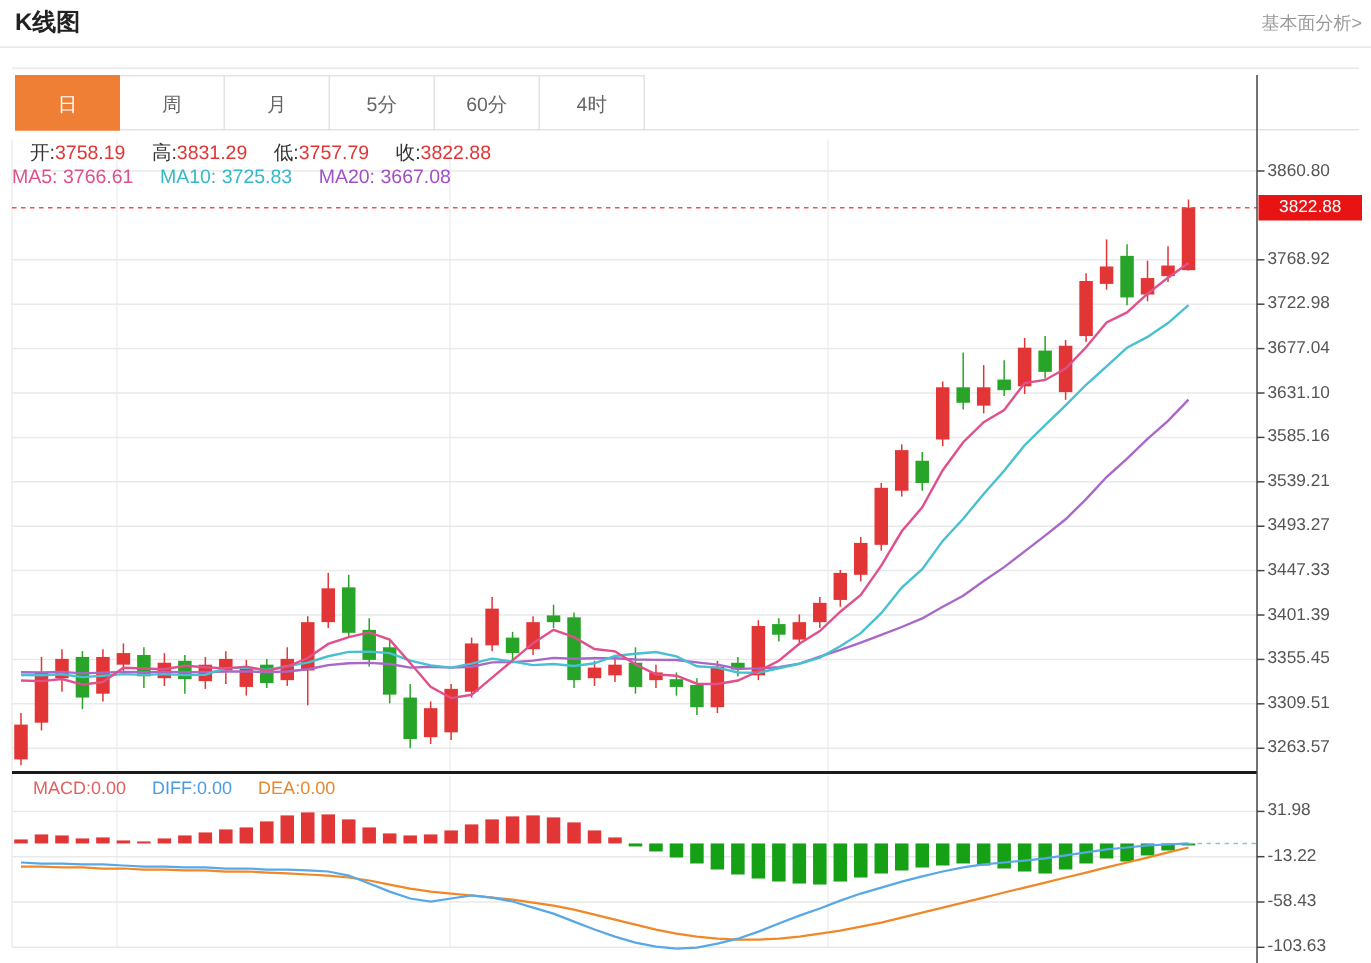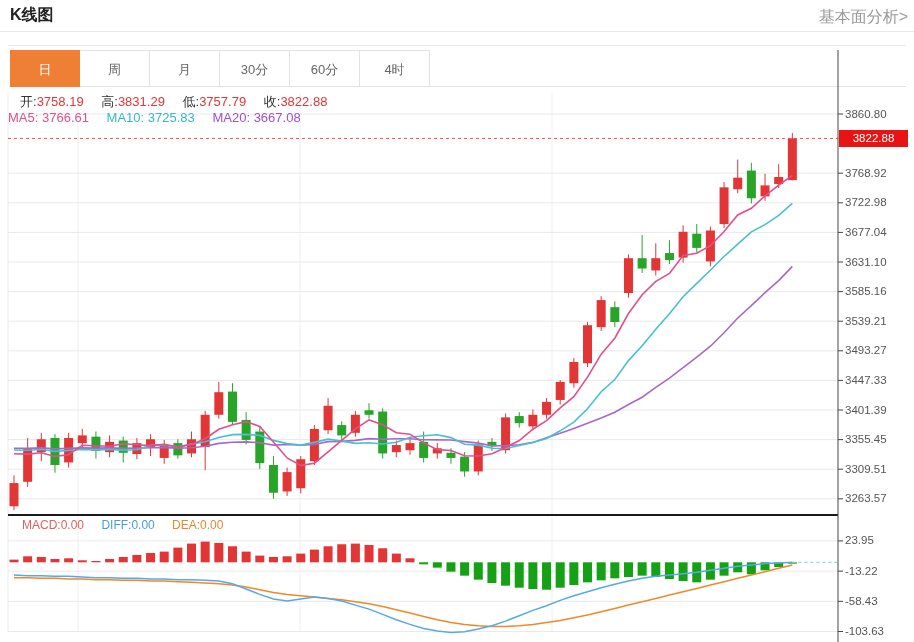--- a/index.html
+++ b/index.html
@@ -2,21 +2,21 @@
 <html><head>
 <meta charset="utf-8">
 <style>
   html,body{margin:0;padding:0;}
   body{
     width:914px;height:642px;position:relative;background:#fff;overflow:hidden;
     font-family:"Liberation Sans","DejaVu Sans",sans-serif;
   }
   .abs{position:absolute;}
   #page-title{left:10px;top:5px;font-size:16px;font-weight:bold;color:#222;}
-  #fundamental-link{right:6px;top:7px;font-size:16px;color:#999;cursor:pointer;}
+  #fundamental-link{right:6px;top:7px;font-size:12px;color:#999;cursor:pointer;}
   .hline{position:absolute;left:0;width:914px;height:1px;background:#e8e8e8;}
   #widget-topline{left:8px;width:898px;}
   
   #tabbar{left:10px;top:50px;height:37px;width:896px;display:flex;}
   .tab{
     width:70px;height:37px;line-height:37px;text-align:center;font-size:13px;color:#666;
     border:1px solid #e3e3e3;border-left:none;box-sizing:border-box;background:#fff;cursor:pointer;
   }
   .tab:first-child{border-left:1px solid #e3e3e3;}
   .tab.selected{background:#ee7f35;color:#fff;border-color:#ee7f35;}
@@ -44,21 +44,21 @@
 
 <div class="abs" id="page-title">K线图</div>
 <div class="abs" id="fundamental-link">基本面分析&gt;</div>
 <div class="hline" style="top:31px;"></div>
 <div class="hline" id="widget-topline" style="top:45px;"></div>
 
 <div class="abs" id="tabbar">
   <div class="tab selected">日</div>
   <div class="tab">周</div>
   <div class="tab">月</div>
-  <div class="tab">30分</div>
+  <div class="tab">5分</div>
   <div class="tab">60分</div>
   <div class="tab">4时</div>
   <div class="tab-filler"></div>
 </div>
 
 <svg id="plot" width="914" height="642">
     <line x1="78" y1="93" x2="78" y2="514" stroke="#efefef"></line>
     <line x1="78" y1="517" x2="78" y2="631.5" stroke="#efefef"></line>
     <line x1="300" y1="93" x2="300" y2="514" stroke="#efefef"></line>
     <line x1="300" y1="517" x2="300" y2="631.5" stroke="#efefef"></line>
@@ -312,18 +312,18 @@
     <div class="axis-label" style="top: 285.103px;">3585.16</div>
     <div class="axis-label" style="top: 314.71px;">3539.21</div>
     <div class="axis-label" style="top: 344.311px;">3493.27</div>
     <div class="axis-label" style="top: 373.911px;">3447.33</div>
     <div class="axis-label" style="top: 403.512px;">3401.39</div>
     <div class="axis-label" style="top: 433.112px;">3355.45</div>
     <div class="axis-label" style="top: 462.713px;">3309.51</div>
     <div class="axis-label" style="top: 492.313px;">3263.57</div>
   </div>
 <div id="macd-axis-labels">
-    <div class="axis-label" style="top: 534.437px;">23.95</div>
+    <div class="axis-label" style="top: 534.437px;">31.98</div>
     <div class="axis-label" style="top: 564.631px;">-13.22</div>
     <div class="axis-label" style="top: 594.831px;">-58.43</div>
     <div class="axis-label" style="top: 625.025px;">-103.63</div>
   </div>
 <div id="price-badge" style="top: 129.933px;">3822.88</div>
 
 </body></html>

